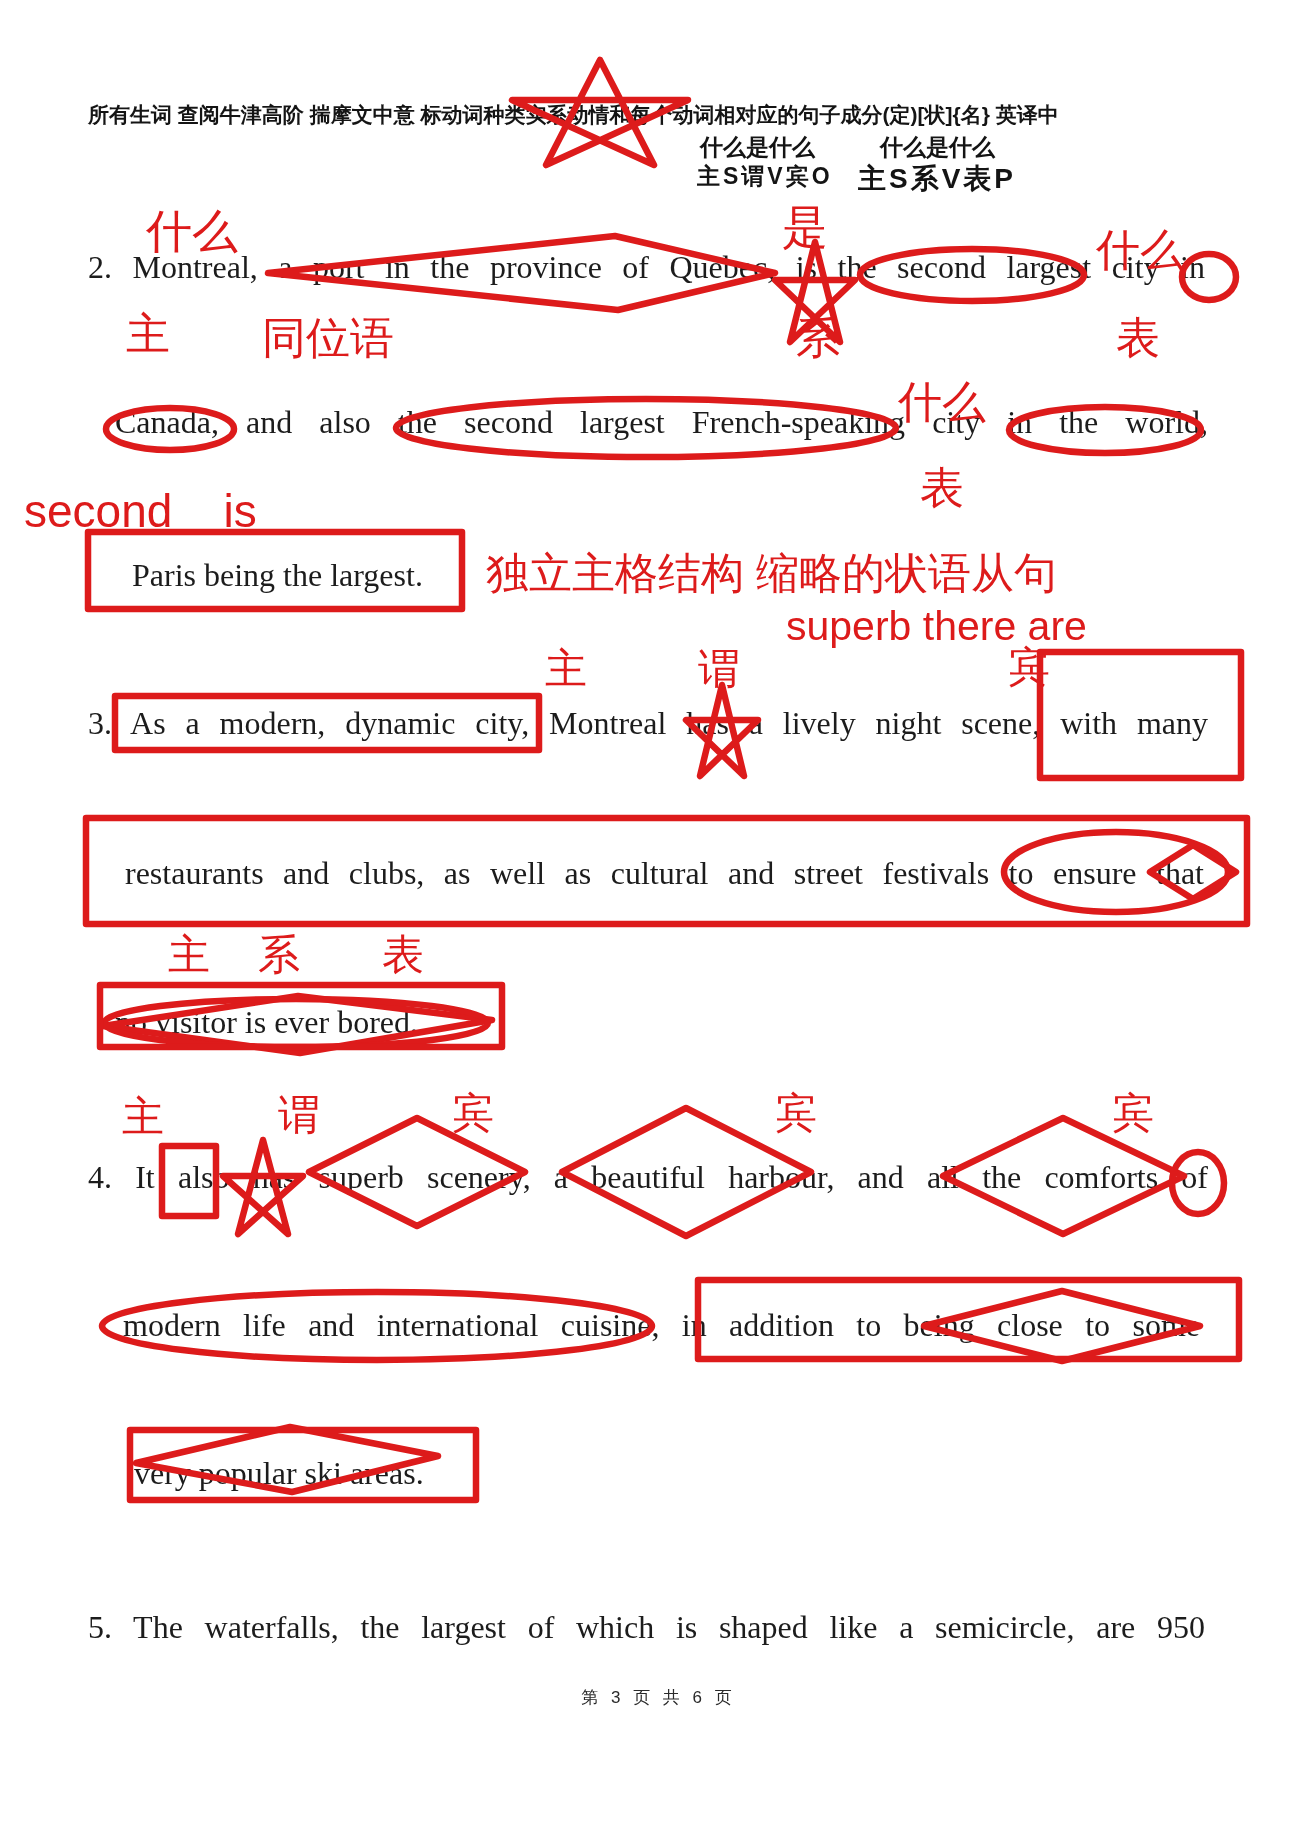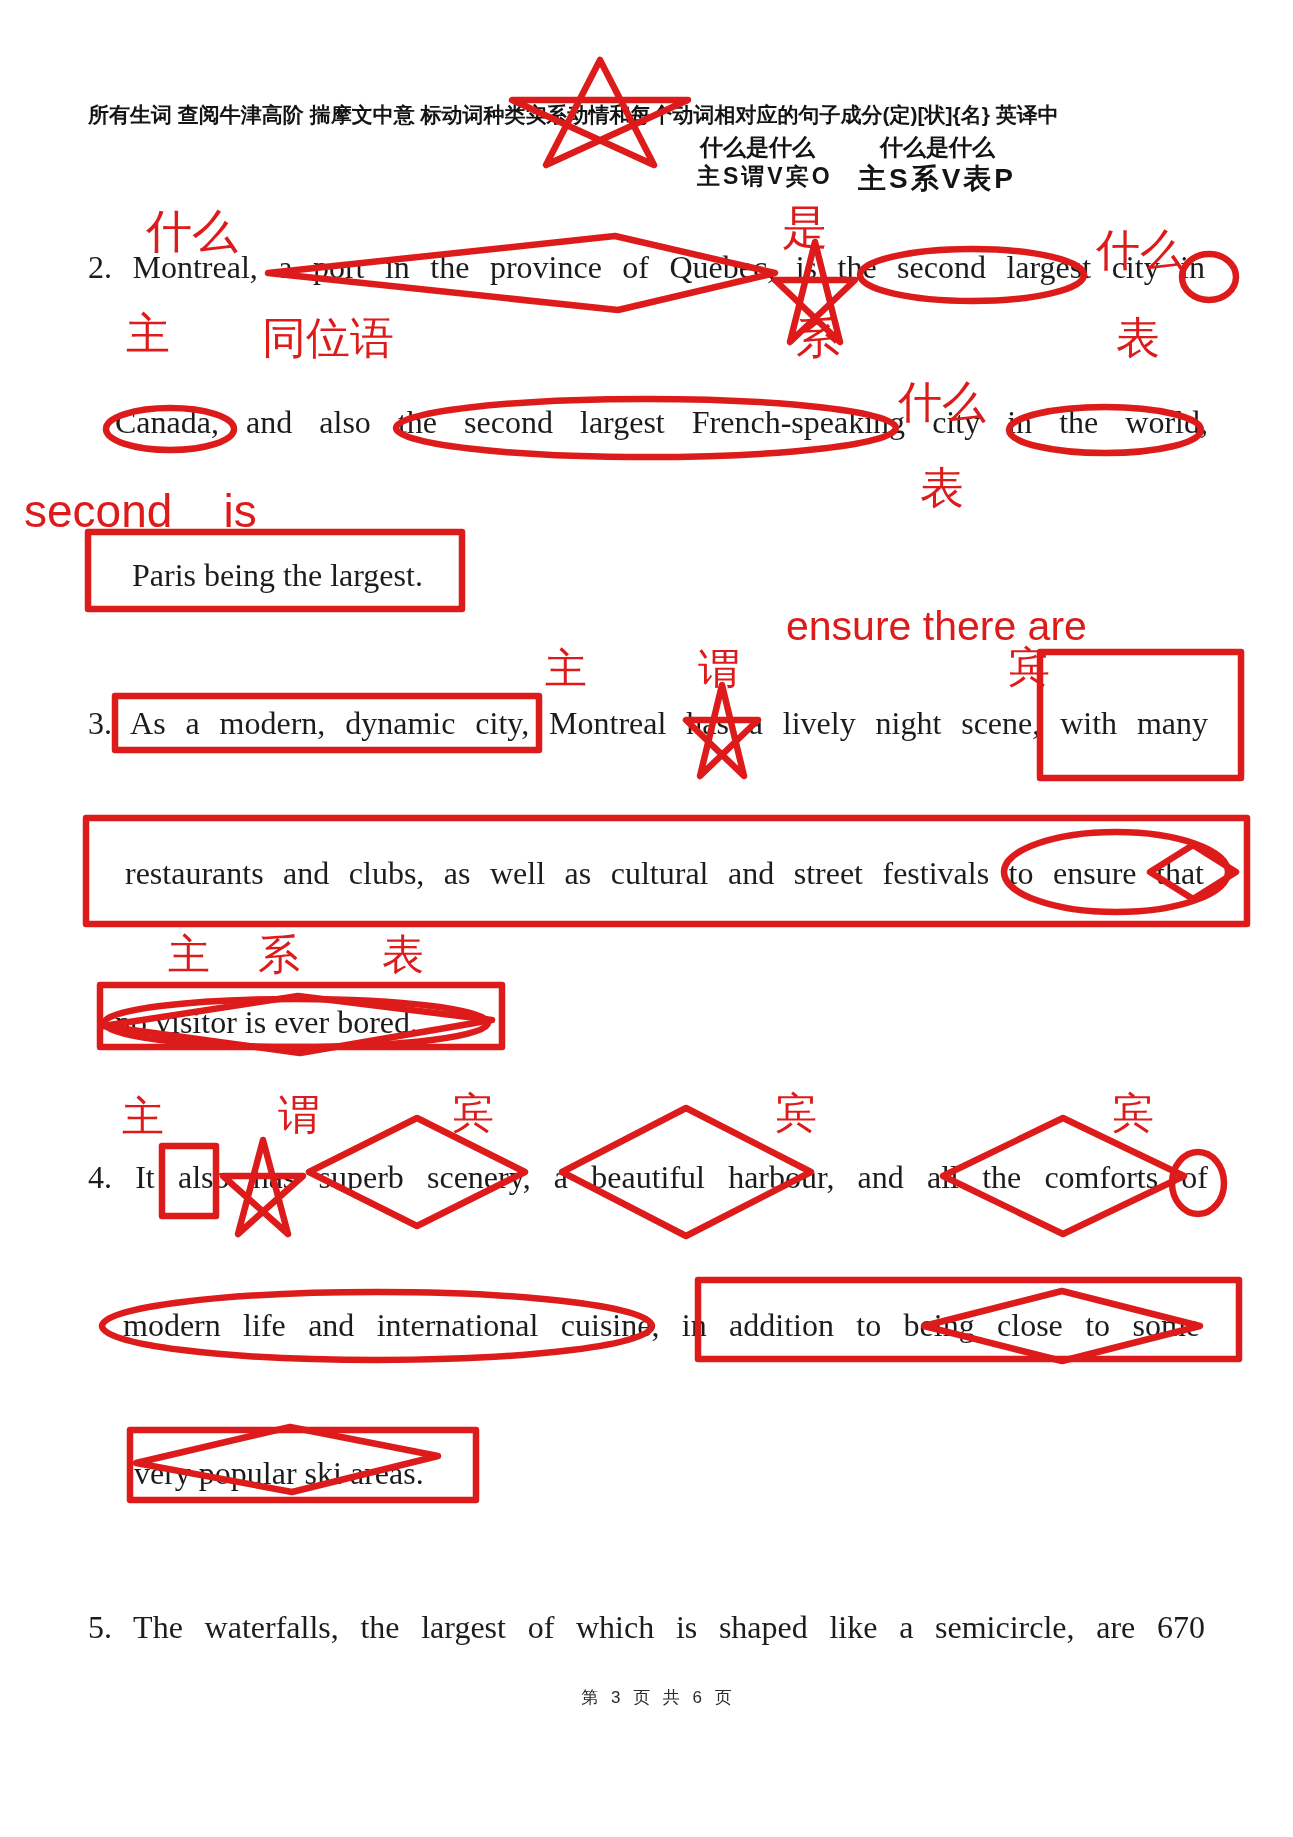--- a/index.html
+++ b/index.html
@@ -35,35 +35,36 @@
   <div class="bt" style="left:132px;top:558px;">Paris being the largest.</div>
 
   <div class="bt bt-j" style="left:88px;top:706px;width:1120px;">3. As a modern, dynamic city, Montreal has a lively night scene, with many</div>
   <div class="bt bt-j" style="left:125px;top:856px;width:1079px;">restaurants and clubs, as well as cultural and street festivals to ensure that</div>
   <div class="bt" style="left:115px;top:1005px;">no visitor is ever bored.</div>
 
   <div class="bt bt-j" style="left:88px;top:1160px;width:1120px;">4. It also has superb scenery, a beautiful harbour, and all the comforts of</div>
   <div class="bt bt-j" style="left:123px;top:1308px;width:1077px;">modern life and international cuisine, in addition to being close to some</div>
   <div class="bt" style="left:134px;top:1456px;">very popular ski areas.</div>
 
-  <div class="bt bt-j" style="left:88px;top:1610px;width:1117px;">5. The waterfalls, the largest of which is shaped like a semicircle, are 670</div>
+  <div class="bt bt-j" style="left:88px;top:1610px;width:1117px;">5. The waterfalls, the largest of which is shaped like a semicircle, are 950</div>
 
   <div class="footer" style="top:1686px;padding-left:12px;">第 3 页 共 6 页</div>
 
   <div class="rl" style="left:146px;top:208px;font-size:46px;">什么</div>
   <div class="rl" style="left:782px;top:204px;font-size:46px;">是</div>
   <div class="rl" style="left:1096px;top:228px;font-size:44px;">什么</div>
   <div class="rl" style="left:126px;top:312px;font-size:44px;">主</div>
   <div class="rl" style="left:262px;top:316px;font-size:44px;">同位语</div>
   <div class="rl" style="left:796px;top:316px;font-size:44px;">系</div>
   <div class="rl" style="left:1116px;top:316px;font-size:44px;">表</div>
   <div class="rl" style="left:898px;top:380px;font-size:44px;">什么</div>
   <div class="rl" style="left:920px;top:466px;font-size:44px;">表</div>
   <div class="rl" style="left:24px;top:488px;font-size:46px;">second    is</div>
-  <div class="rl" style="left:786px;top:606px;font-size:41px;">ensure there are</div>
+  <div class="rl" style="left:486px;top:552px;font-size:43px;">独立主格结构 缩略的状语从句</div>
+  <div class="rl" style="left:786px;top:606px;font-size:41px;">superb there are</div>
   <div class="rl" style="left:545px;top:648px;font-size:42px;">主</div>
   <div class="rl" style="left:698px;top:648px;font-size:42px;">谓</div>
   <div class="rl" style="left:1008px;top:646px;font-size:42px;">宾</div>
   <div class="rl" style="left:168px;top:934px;font-size:42px;">主</div>
   <div class="rl" style="left:258px;top:934px;font-size:42px;">系</div>
   <div class="rl" style="left:382px;top:934px;font-size:42px;">表</div>
   <div class="rl" style="left:122px;top:1096px;font-size:42px;">主</div>
   <div class="rl" style="left:278px;top:1094px;font-size:42px;">谓</div>
   <div class="rl" style="left:452px;top:1092px;font-size:42px;">宾</div>
   <div class="rl" style="left:775px;top:1092px;font-size:42px;">宾</div>

